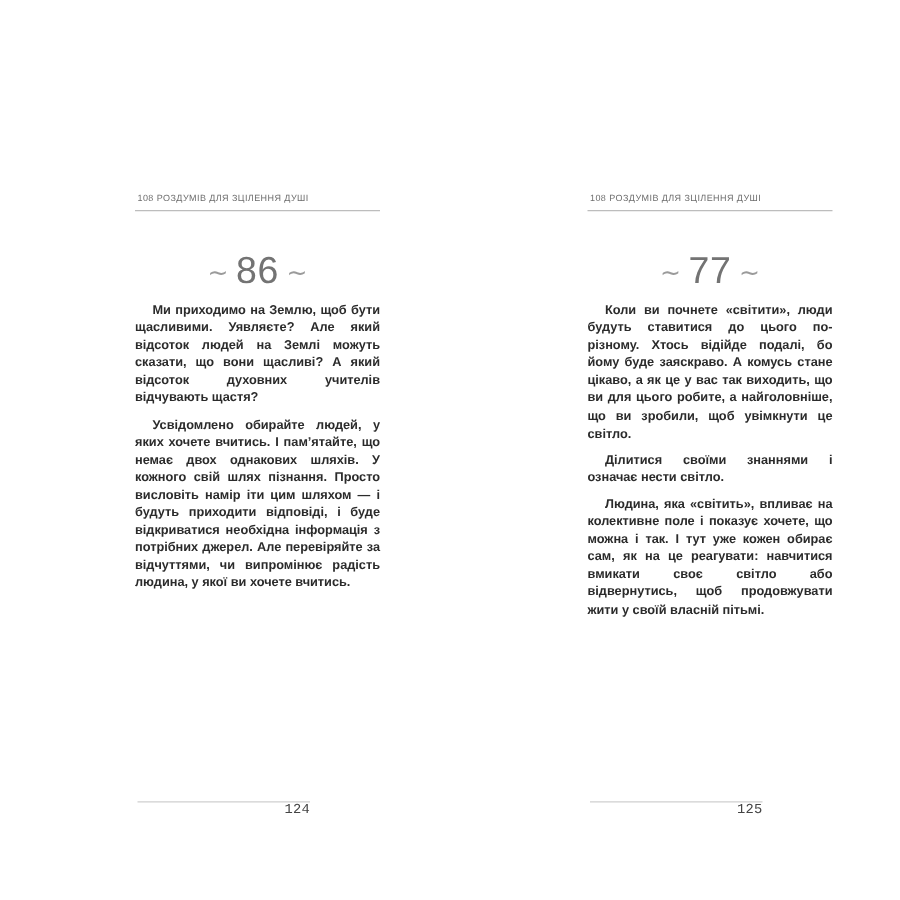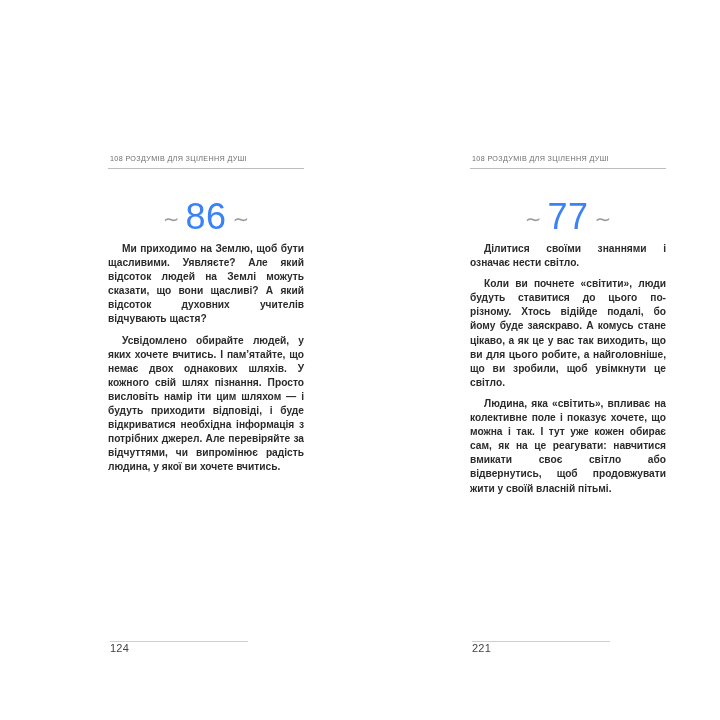--- a/index.html
+++ b/index.html
@@ -16,35 +16,35 @@
     padding-left: 2px; white-space: nowrap;
   }
   .head-rule {
     position: absolute; top: 124px; left: 50px; width: 196px; height: 0;
     border-top: 1px solid #bdbdbd;
   }
   .chapter {
     position: absolute; top: 155px; left: 50px; width: 196px; height: 36px;
     display: flex; align-items: center; justify-content: center; gap: 6px;
   }
-  .chapter .num { font-size: 36px; color: #3b82f6; line-height: 36px; letter-spacing: 0.5px; }
+  .chapter .num { font-size: 30px; color: #737373; line-height: 36px; letter-spacing: 0.5px; }
   .chapter .tilde { font-size: 20px; color: #9a9a9a; line-height: 20px; margin-top: 4px; }
   .body-text {
     position: absolute; top: 198px; left: 50px; width: 196px;
     font-size: 10.2px; line-height: 14.1px; color: #2b2b2b; text-align: justify;
     hyphens: manual;
   }
   .body-text p { margin: 0 0 7px 0; text-indent: 14px; font-weight: bold; }
   .foot-rule {
     position: absolute; top: 597px; left: 52px; width: 138px; height: 0;
     border-top: 1px solid #cfcfcf;
   }
   .page-num {
-    position: absolute; top: 598px; left: 52px; width: 138px; text-align: left;
-    font-size: 11px; color: #444; letter-spacing: 0.2px;
+    position: absolute; top: 598px; left: 52px; width: 138px; text-align: right;
+    font-size: 11px; color: #444; letter-spacing: 0.2px; font-family: Liberation Mono, monospace;
   }
 </style>
 </head>
 <body>
 
 <div class="page left">
   <div class="running-head">108 роздумів для зцілення душі</div>
   <div class="head-rule"></div>
   <div class="chapter">
     <span class="tilde">∼</span>
@@ -61,19 +61,19 @@
 
 <div class="page right">
   <div class="running-head">108 роздумів для зцілення душі</div>
   <div class="head-rule"></div>
   <div class="chapter">
     <span class="tilde">∼</span>
     <span class="num">77</span>
     <span class="tilde">∼</span>
   </div>
   <div class="body-text">
+    <p>Коли ви почнете «світити», люди будуть ставитися до цього по-різному. Хтось відійде подалі, бо йому буде заяскраво. А комусь стане цікаво, а як це у вас так виходить, що ви для цього робите, а найголовніше, що ви зробили, щоб увімкнути це світло.</p>
     <p>Ділитися своїми знаннями і означає нести світло.</p>
-    <p>Коли ви почнете «світити», люди будуть ставитися до цього по-різному. Хтось відійде подалі, бо йому буде заяскраво. А комусь стане цікаво, а як це у вас так виходить, що ви для цього робите, а найголовніше, що ви зробили, щоб увімкнути це світло.</p>
     <p>Людина, яка «світить», впливає на колективне поле і показує хочете, що можна і так. І тут уже кожен обирає сам, як на це реагувати: навчитися вмикати своє світло або відвернутись, щоб продовжувати жити у своїй власній пітьмі.</p>
   </div>
   <div class="foot-rule"></div>
-  <div class="page-num">221</div>
+  <div class="page-num">125</div>
 </div>
 
 </body></html>

